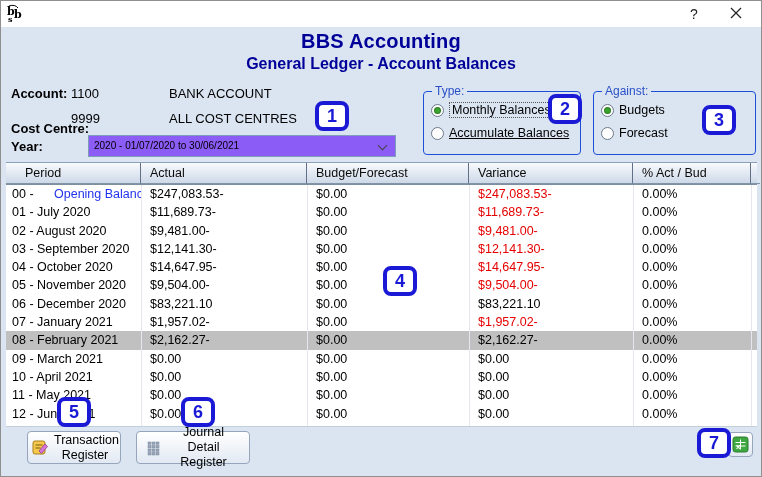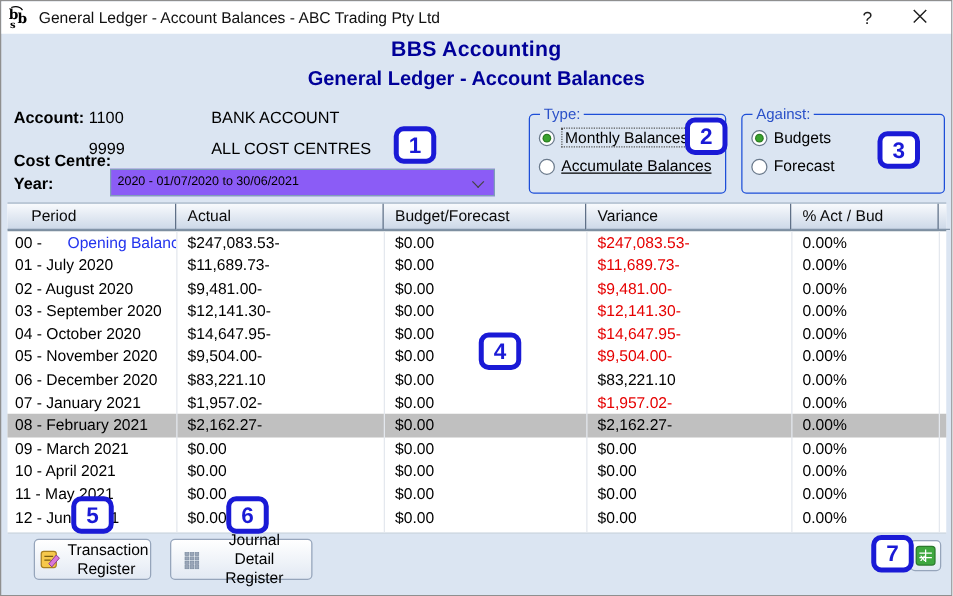--- a/index.html
+++ b/index.html
@@ -12,21 +12,21 @@
   
   .titlebar{position:absolute;left:0;top:0;width:100%;height:26px;background:#ffffff;}
   .titlebar .appicon{position:absolute;left:5px;top:3px;width:19px;height:19px;}
   .titlebar .title{position:absolute;left:30px;top:0;line-height:26px;font-size:12.5px;color:#111;}
   .tb-btn{position:absolute;top:0;height:26px;width:34px;text-align:center;line-height:26px;
     font-size:14px;color:#222;cursor:default;}
   .tb-help{left:676px;}
   .tb-close{left:718px;}
   
   .h1{position:absolute;left:0;top:29px;width:100%;text-align:center;
-      font-size:17px;font-weight:bold;color:#000099;letter-spacing:.2px;}
+      font-size:20px;font-weight:bold;color:#000099;letter-spacing:.2px;}
   .h2{position:absolute;left:0;top:54px;width:100%;text-align:center;
       font-size:16px;font-weight:bold;color:#000099;}
   
   .lbl{position:absolute;font-size:13px;font-weight:bold;color:#000;}
   .val{position:absolute;font-size:13px;color:#000;}
   .yearbox{position:absolute;left:87px;top:134px;width:308px;height:22px;background:#8b5cf6;
     border:1px solid #7f9db9;font-size:10px;line-height:20px;padding-left:5px;cursor:default;}
   .yearbox .chev{position:absolute;right:9px;top:6px;width:7px;height:7px;
     border-right:1.6px solid #444;border-bottom:1.6px solid #444;transform:rotate(45deg);}
   
@@ -78,21 +78,20 @@
 
   <div class="titlebar">
     <span class="appicon">
       <svg width="19" height="19" viewBox="0 0 19 19">
         <text x="1" y="11" font-size="11" font-weight="bold" font-family="DejaVu Serif,serif">b</text>
         <text x="8" y="14" font-size="11" font-weight="bold" font-family="DejaVu Serif,serif">b</text>
         <text x="2" y="18" font-size="8" font-weight="bold" font-family="DejaVu Serif,serif">s</text>
         <path d="M3 2 q6 -2 9 2" fill="none" stroke="#000" stroke-width="1"></path>
       </svg>
     </span>
-    <span class="title">General Ledger - Account Balances - ABC Trading Pty Ltd</span>
     <span class="tb-btn tb-help">?</span>
     <span class="tb-btn tb-close">
       <svg width="12" height="12" viewBox="0 0 12 12">
         <path d="M1 1 L11 11 M11 1 L1 11" stroke="#222" stroke-width="1.2"></path>
       </svg>
     </span>
   </div>
 
   <div class="h1">BBS Accounting</div>
   <div class="h2">General Ledger - Account Balances</div>

